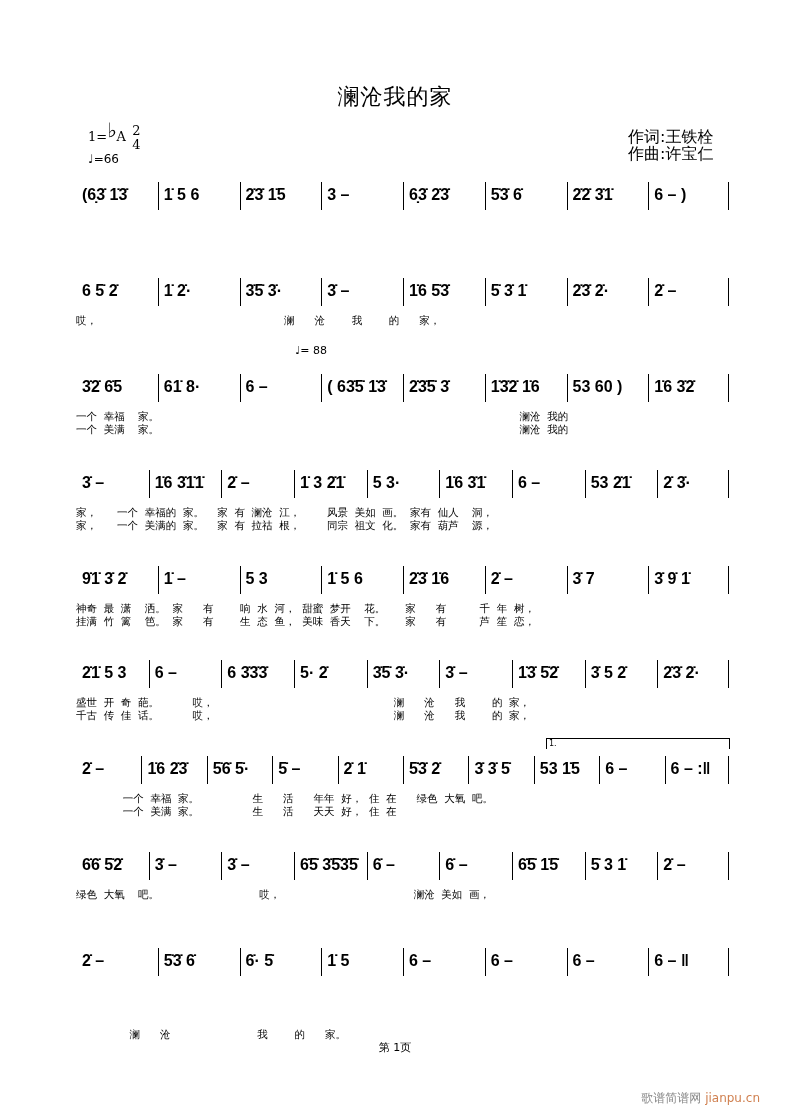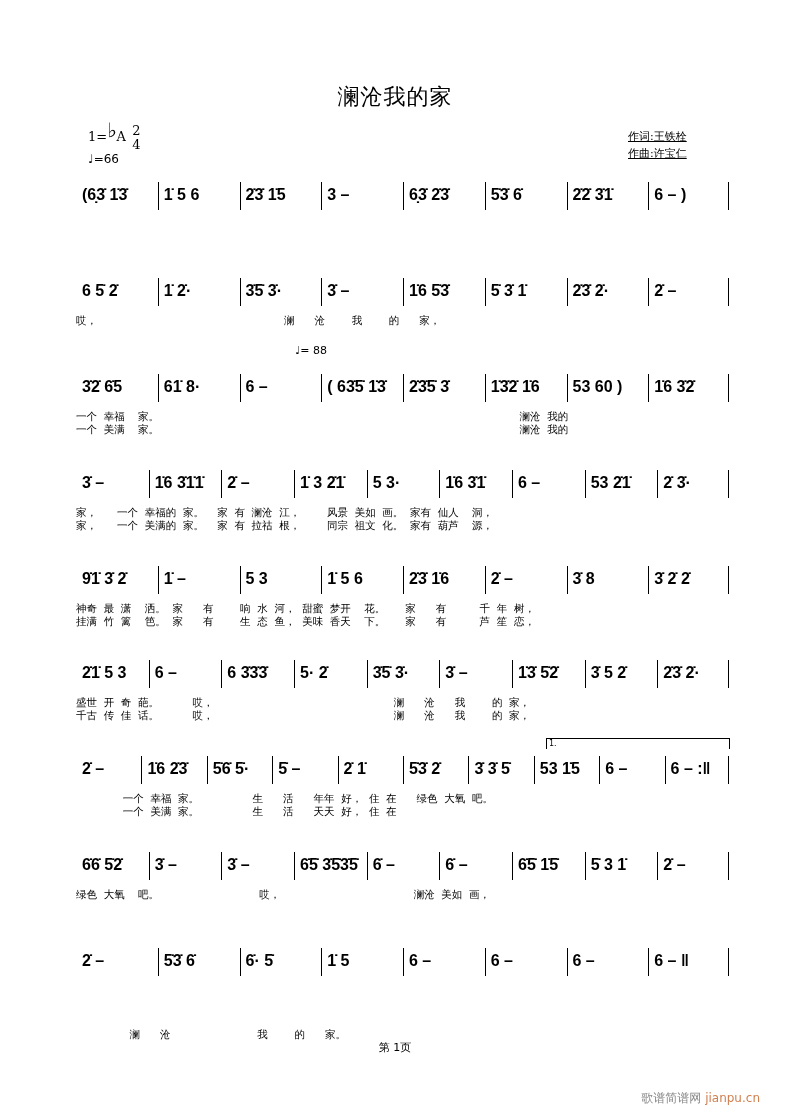--- a/index.html
+++ b/index.html
@@ -2,21 +2,21 @@
 <html><head>
 <meta charset="utf-8">
 <style>
   html, body { margin: 0; padding: 0; background: #ffffff; }
   body { width: 790px; height: 1119px; position: relative; overflow: hidden; font-family: "DejaVu Sans", sans-serif; color: #000; }
   .title { position: absolute; top: 82px; left: 0; width: 790px; text-align: center; font-family: "DejaVu Serif", serif; font-size: 22px; letter-spacing: 1px; }
   .key { position: absolute; left: 88px; top: 122px; font-family: "DejaVu Serif", serif; font-size: 13px; }
   .key .flat { font-size: 20px; position: relative; top: -4px; }
   .key .timesig { display: inline-block; vertical-align: middle; text-align: center; line-height: 14px; margin-left: 2px; }
   .tempo { position: absolute; left: 88px; top: 152px; font-size: 12px; }
-  .credits { position: absolute; left: 628px; top: 128px; font-size: 11px; line-height: 17px; text-decoration: underline; }
+  .credits { position: absolute; left: 628px; top: 128px; font-size: 16px; line-height: 17px; }
   .row { position: absolute; left: 76px; width: 654px; height: 40px; }
   .bar { position: absolute; top: 2px; width: 1px; height: 28px; background: #000; }
   .grp { position: absolute; top: 6px; }
   .lyr { position: absolute; left: 76px; font-size: 10.5px; white-space: pre; line-height: 13px; }
   .page { position: absolute; top: 1040px; left: 0; width: 790px; text-align: center; font-size: 11px; }
   .wm { position: absolute; right: 30px; top: 1090px; font-size: 12px; color: #888; }
   .wm .en { color: #d08050; }
   .tempo2 { position: absolute; left: 295px; top: 344px; font-size: 11px; }
   .volta { position: absolute; left: 546px; top: 738px; width: 180px; height: 10px; border-top: 1px solid #000; border-left: 1px solid #000; border-right: 1px solid #000; font-size: 8px; padding-left: 2px; }
 </style>
@@ -130,23 +130,23 @@
       <div class="grp" style="left: 87.75px; width: 71.75px; font-family: &quot;Liberation Sans&quot;, sans-serif; font-weight: bold; font-size: 16px; white-space: nowrap; overflow: hidden;">1̇ –</div>
       <div class="bar" style="left: 81.75px;"></div>
       <div class="grp" style="left: 169.5px; width: 71.75px; font-family: &quot;Liberation Sans&quot;, sans-serif; font-weight: bold; font-size: 16px; white-space: nowrap; overflow: hidden;">5 3</div>
       <div class="bar" style="left: 163.5px;"></div>
       <div class="grp" style="left: 251.25px; width: 71.75px; font-family: &quot;Liberation Sans&quot;, sans-serif; font-weight: bold; font-size: 16px; white-space: nowrap; overflow: hidden;">1̇ 5 6</div>
       <div class="bar" style="left: 245.25px;"></div>
       <div class="grp" style="left: 333px; width: 71.75px; font-family: &quot;Liberation Sans&quot;, sans-serif; font-weight: bold; font-size: 16px; white-space: nowrap; overflow: hidden;">2̇3̇ 1̇6</div>
       <div class="bar" style="left: 327px;"></div>
       <div class="grp" style="left: 414.75px; width: 71.75px; font-family: &quot;Liberation Sans&quot;, sans-serif; font-weight: bold; font-size: 16px; white-space: nowrap; overflow: hidden;">2̇ –</div>
       <div class="bar" style="left: 408.75px;"></div>
-      <div class="grp" style="left: 496.5px; width: 71.75px; font-family: &quot;Liberation Sans&quot;, sans-serif; font-weight: bold; font-size: 16px; white-space: nowrap; overflow: hidden;">3̇ 8</div>
-      <div class="bar" style="left: 490.5px;"></div>
-      <div class="grp" style="left: 578.25px; width: 71.75px; font-family: &quot;Liberation Sans&quot;, sans-serif; font-weight: bold; font-size: 16px; white-space: nowrap; overflow: hidden;">3̇ 2̇ 2̇</div>
+      <div class="grp" style="left: 496.5px; width: 71.75px; font-family: &quot;Liberation Sans&quot;, sans-serif; font-weight: bold; font-size: 16px; white-space: nowrap; overflow: hidden;">3̇ 7</div>
+      <div class="bar" style="left: 490.5px;"></div>
+      <div class="grp" style="left: 578.25px; width: 71.75px; font-family: &quot;Liberation Sans&quot;, sans-serif; font-weight: bold; font-size: 16px; white-space: nowrap; overflow: hidden;">3̇ 9̇ 1̇</div>
       <div class="bar" style="left: 572.25px;"></div>
       <div class="bar" style="left: 652px;"></div>
     </div>
     <div class="lyr" style="top: 602px;">神奇  最  潇    洒。  家      有        响  水  河，  甜蜜  梦开    花。      家      有          千  年  树，</div>
     <div class="lyr" style="top: 615px;">挂满  竹  篱    笆。  家      有        生  态  鱼，  美味  香天    下。      家      有          芦  笙  恋，</div>
     <div class="row" style="top: 658px;">
       <div class="grp" style="left: 6px; width: 62.6667px; font-family: &quot;Liberation Sans&quot;, sans-serif; font-weight: bold; font-size: 16px; white-space: nowrap; overflow: hidden;">2̇1̇ 5 3</div>
       <div class="grp" style="left: 78.6667px; width: 62.6667px; font-family: &quot;Liberation Sans&quot;, sans-serif; font-weight: bold; font-size: 16px; white-space: nowrap; overflow: hidden;">6 –</div>
       <div class="bar" style="left: 72.6667px;"></div>
       <div class="grp" style="left: 151.333px; width: 62.6667px; font-family: &quot;Liberation Sans&quot;, sans-serif; font-weight: bold; font-size: 16px; white-space: nowrap; overflow: hidden;">6 3̇3̇3̇</div>

